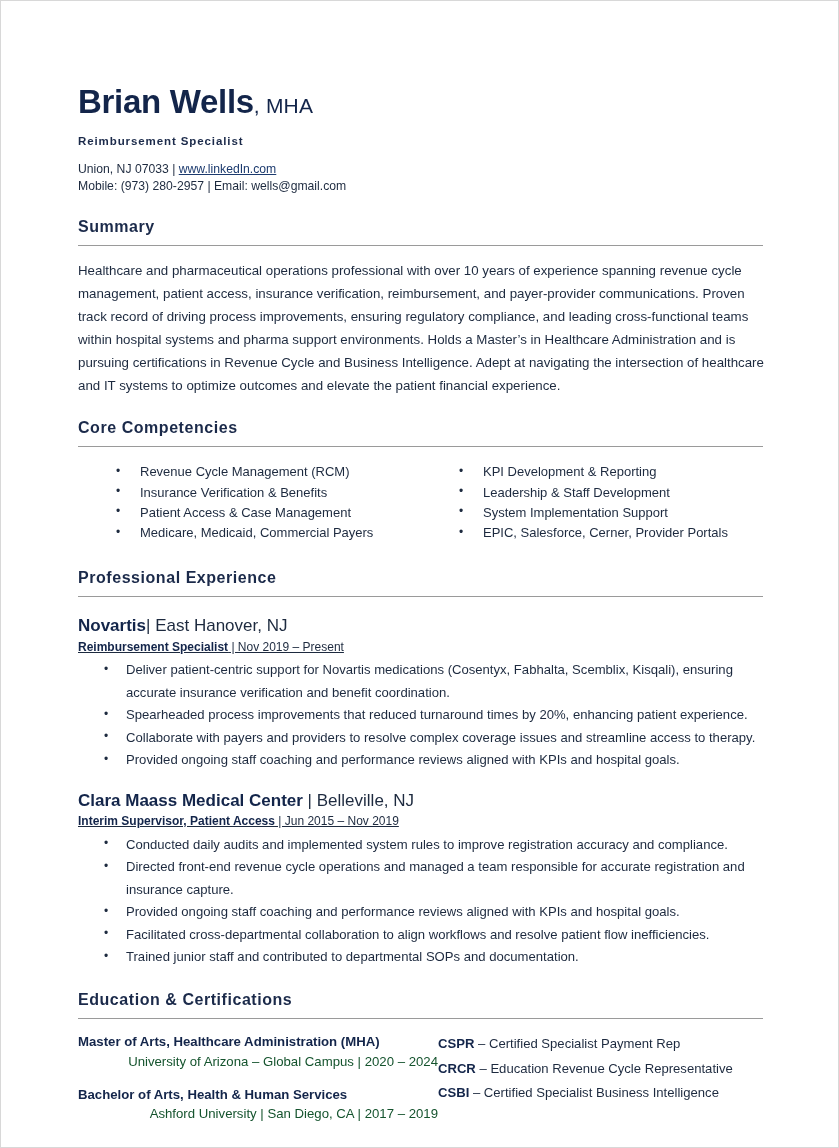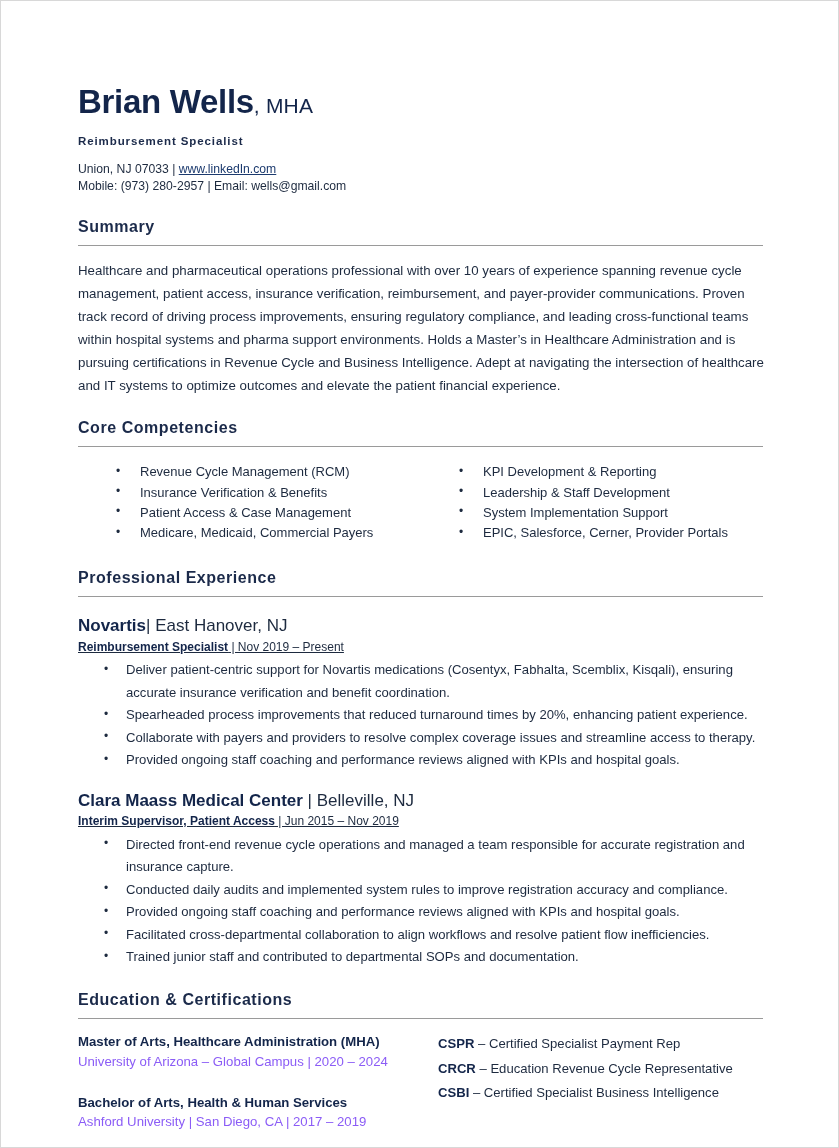--- a/index.html
+++ b/index.html
@@ -168,35 +168,36 @@
     margin-top: 13px;
     display: flex;
   }
   .edu-left {
     width: 360px;
   }
   .edu-right {
     width: 326px;
   }
   .edu-entry {
-    margin-bottom: 21px;
+    margin-bottom: 13px;
   }
   .edu-entry:last-child {
     margin-bottom: 0;
   }
   .edu-degree {
     font-size: 13.2px;
     font-weight: bold;
     color: #13254a;
     line-height: 1.5;
   }
   .edu-school {
     font-size: 13.2px;
-    color: #8b5cf6;
+    color: #14532d;
     line-height: 1.5;
+    text-align: right;
   }
   .cert-item {
     font-size: 13.1px;
     color: #1d2a3f;
     line-height: 1.88;
   }
   .cert-item .strong {
     font-weight: bold;
     color: #13254a;
   }
@@ -259,22 +260,22 @@
           <li>Spearheaded process improvements that reduced turnaround times by 20%, enhancing patient experience.</li>
           <li>Collaborate with payers and providers to resolve complex coverage issues and streamline access to therapy.</li>
           <li>Provided ongoing staff coaching and performance reviews aligned with KPIs and hospital goals.</li>
         </ul>
       </div>
 
       <div class="job">
         <div class="job-org"><span class="strong">Clara Maass Medical Center</span><span> | Belleville, NJ</span></div>
         <div class="job-title"><span class="strong">Interim Supervisor, Patient Access</span><span> | Jun 2015 – Nov 2019</span></div>
         <ul>
+          <li>Conducted daily audits and implemented system rules to improve registration accuracy and compliance.</li>
           <li>Directed front-end revenue cycle operations and managed a team responsible for accurate registration and insurance capture.</li>
-          <li>Conducted daily audits and implemented system rules to improve registration accuracy and compliance.</li>
           <li>Provided ongoing staff coaching and performance reviews aligned with KPIs and hospital goals.</li>
           <li>Facilitated cross-departmental collaboration to align workflows and resolve patient flow inefficiencies.</li>
           <li>Trained junior staff and contributed to departmental SOPs and documentation.</li>
         </ul>
       </div>
     </div>
 
     <div class="section">
       <div class="section-title">Education &amp; Certifications</div>
       <div class="rule"></div>

